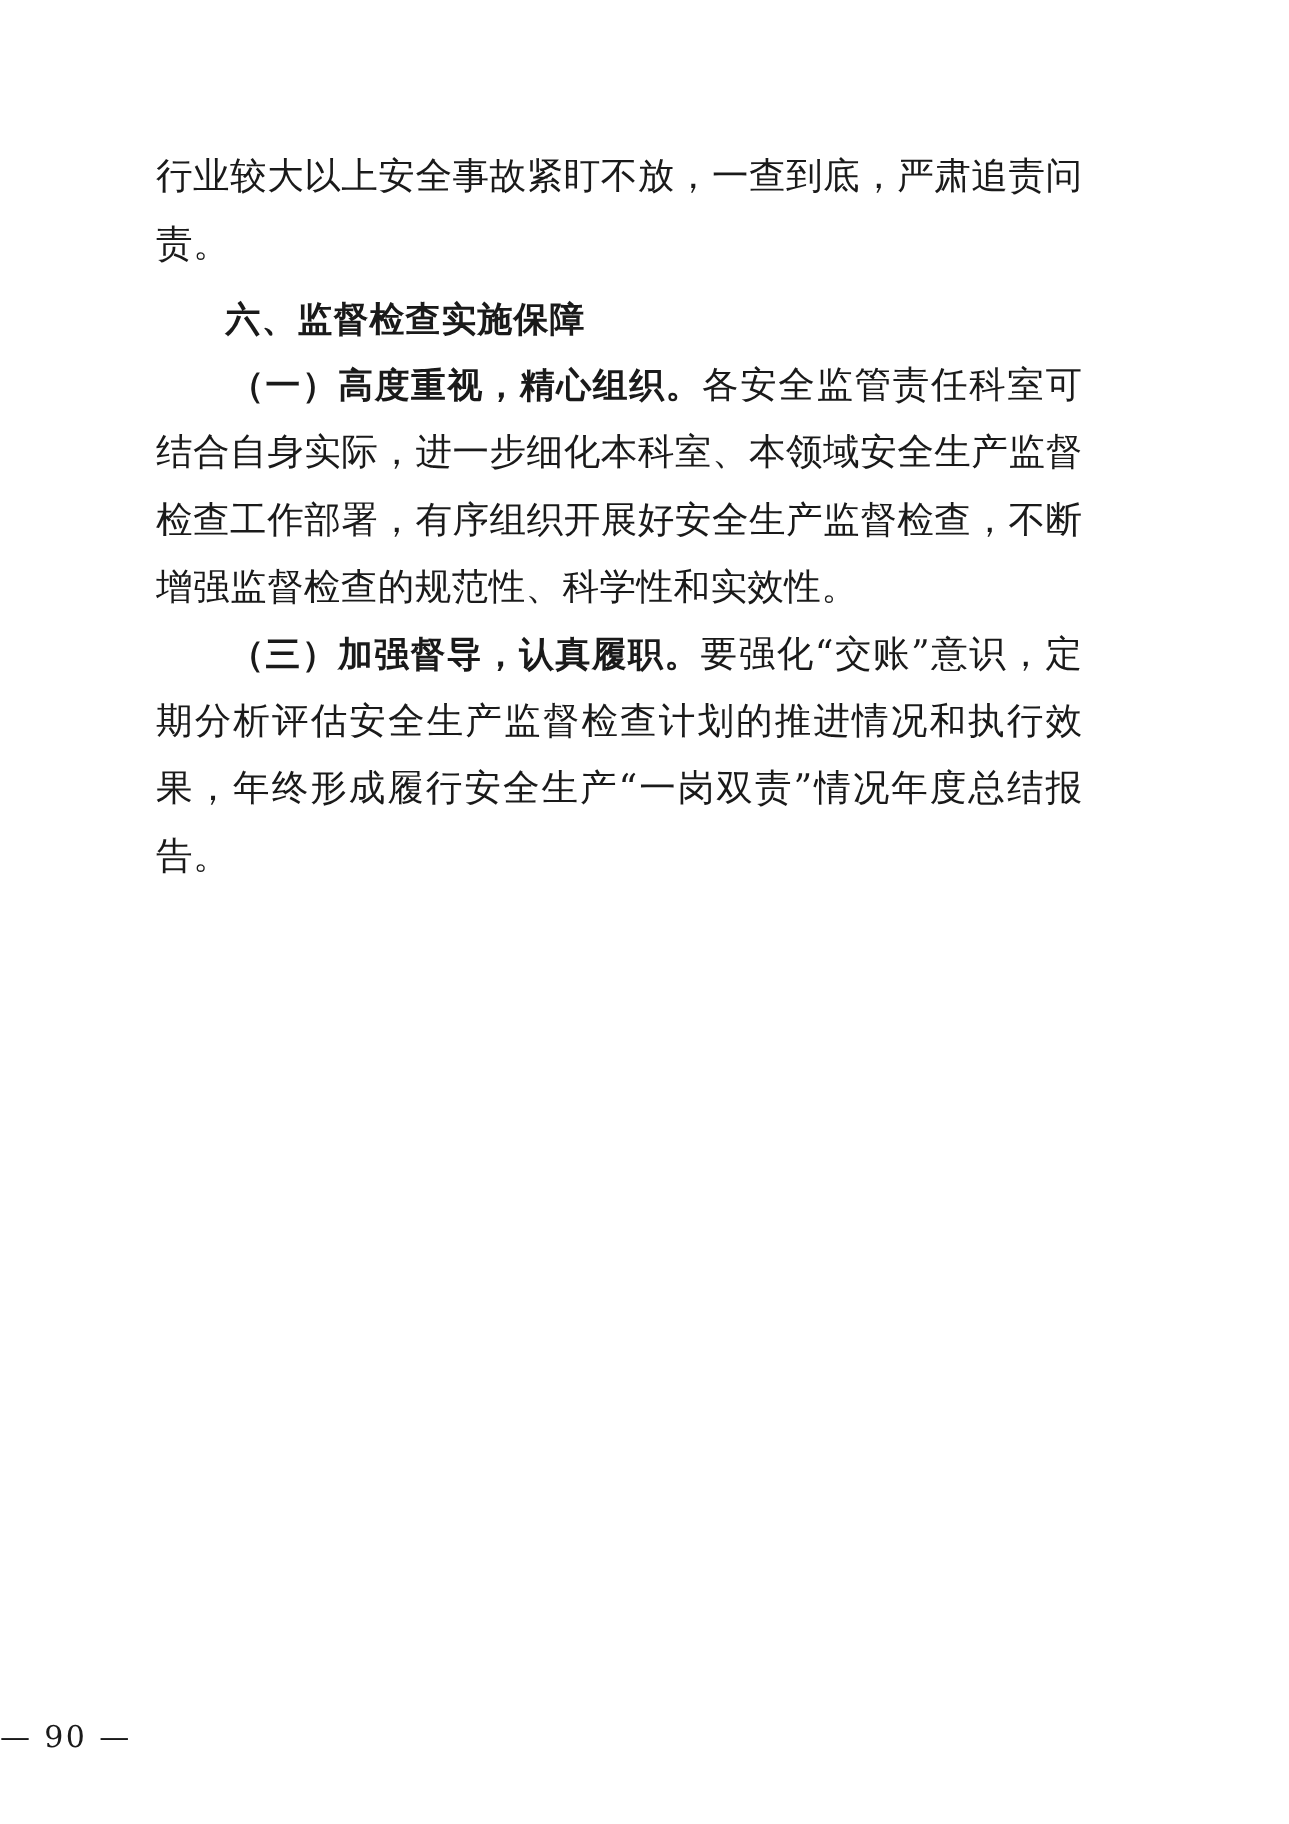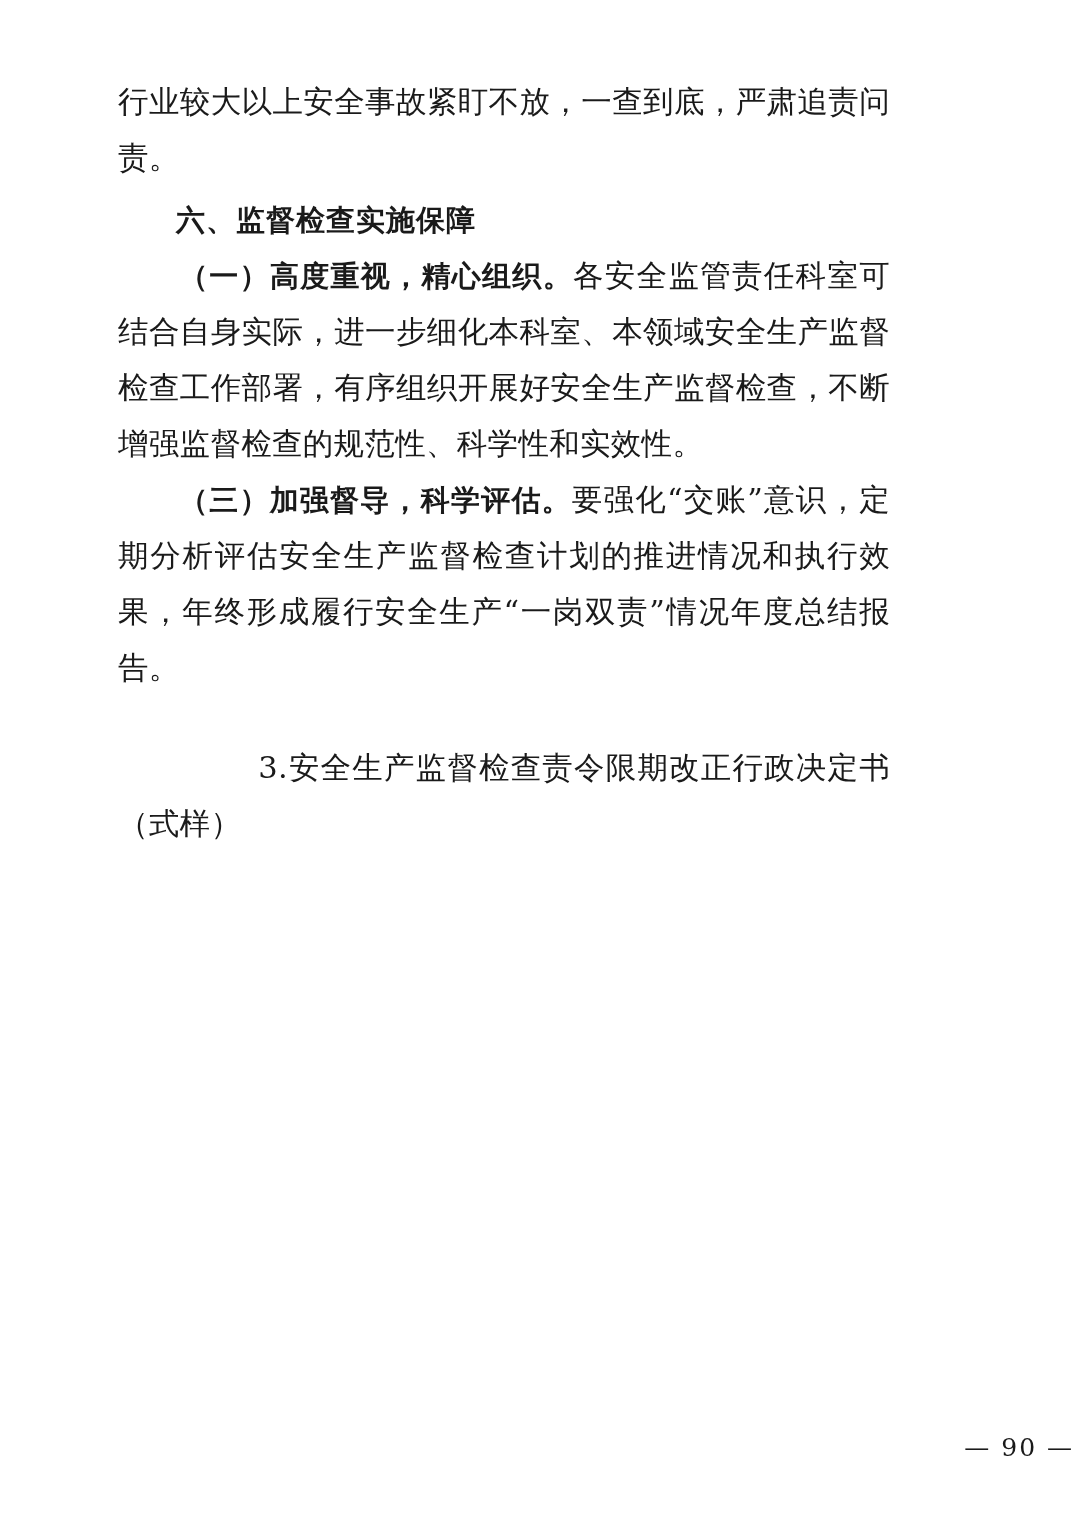--- a/index.html
+++ b/index.html
@@ -10,26 +10,26 @@
   body {
     width: 1074px;
     height: 1520px;
     position: relative;
     font-family: "DejaVu Serif", "Liberation Serif", serif;
     color: #1a1a1a;
     overflow: hidden;
   }
   .page {
     position: absolute;
-    left: 0;
+    left: 12px;
     top: 0;
     width: 1008px;
     height: 1520px;
     box-sizing: border-box;
-    padding: 74px 118px 0 118px;
+    padding: 120px 118px 0 118px;
   }
   .doc-body {
     font-size: 30.5px;
     line-height: 56px;
     text-align: justify;
     text-justify: inter-ideograph;
     letter-spacing: 0.3px;
   }
   .para {
     margin: 0;
@@ -63,21 +63,21 @@
     line-height: 56px;
   }
   .attach-line.sub {
     text-indent: 4.6em;
   }
   .footer {
     position: absolute;
     left: 0;
     bottom: 58px;
     width: 1074px;
-    text-align: right;
+    text-align: left;
     font-size: 25px;
     letter-spacing: 2px;
     color: #1a1a1a;
   }
   .footer .pagenum {
     display: inline-block;
   }
 </style>
 </head>
 <body>
@@ -87,27 +87,26 @@
 
     <p class="para noindent">行业较大以上安全事故紧盯不放，一查到底，严肃追责问责。</p>
 
     <div class="spacer-sm"></div>
 
     <p class="section-heading">六、监督检查实施保障</p>
 
     <p class="para"><span class="lead">（一）高度重视，精心组织。</span><span>各安全监管责任科室可结合自身实际，进一步细化本科室、本领域安全生产监督检查工作部署，有序组织开展好安全生产监督检查，不断增强监督检查的规范性、科学性和实效性。</span></p>
 
 
-    <p class="para"><span class="lead">（三）加强督导，科学评估。</span><span>要强化“交账”意识，定期分析评估安全生产监督检查计划的推进情况和执行效果，年终形成履行安全生产“一岗双责”情况年度总结报告。</span></p>
+    <p class="para"><span class="lead">（三）加强督导，认真履职。</span><span>要强化“交账”意识，定期分析评估安全生产监督检查计划的推进情况和执行效果，年终形成履行安全生产“一岗双责”情况年度总结报告。</span></p>
 
 
     <div class="spacer-md"></div>
 
     <div class="attach-block">
-      <p class="attach-line sub">3.安全生产监督检查责令限期改正行政决定书（式样）</p>
     </div>
 
   </div>
 </div>
 
 <div class="footer">
   <span class="pagenum">— 90 —</span>
 </div>
 
 </body></html>

